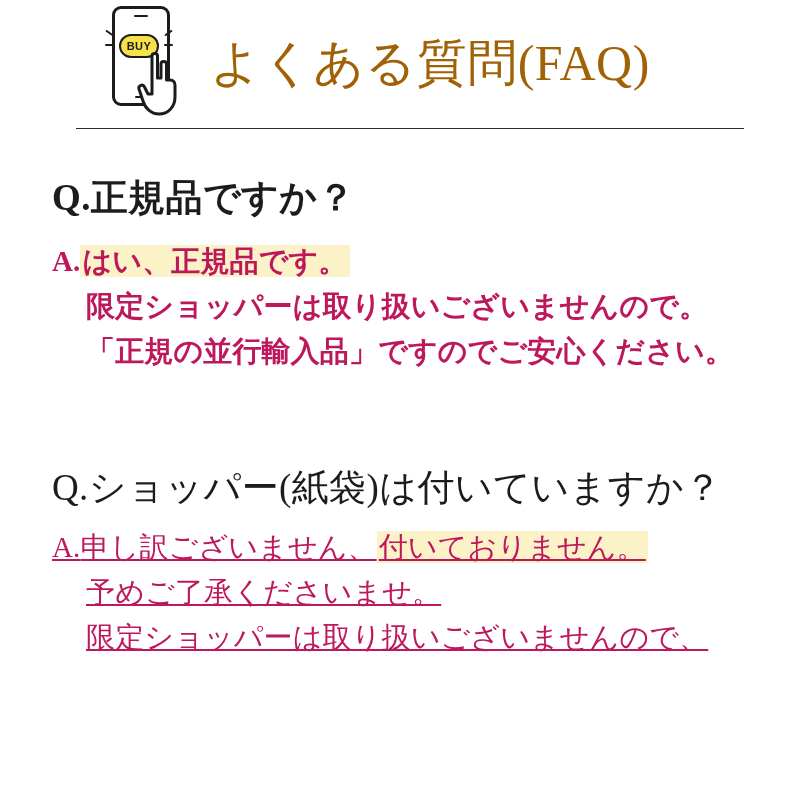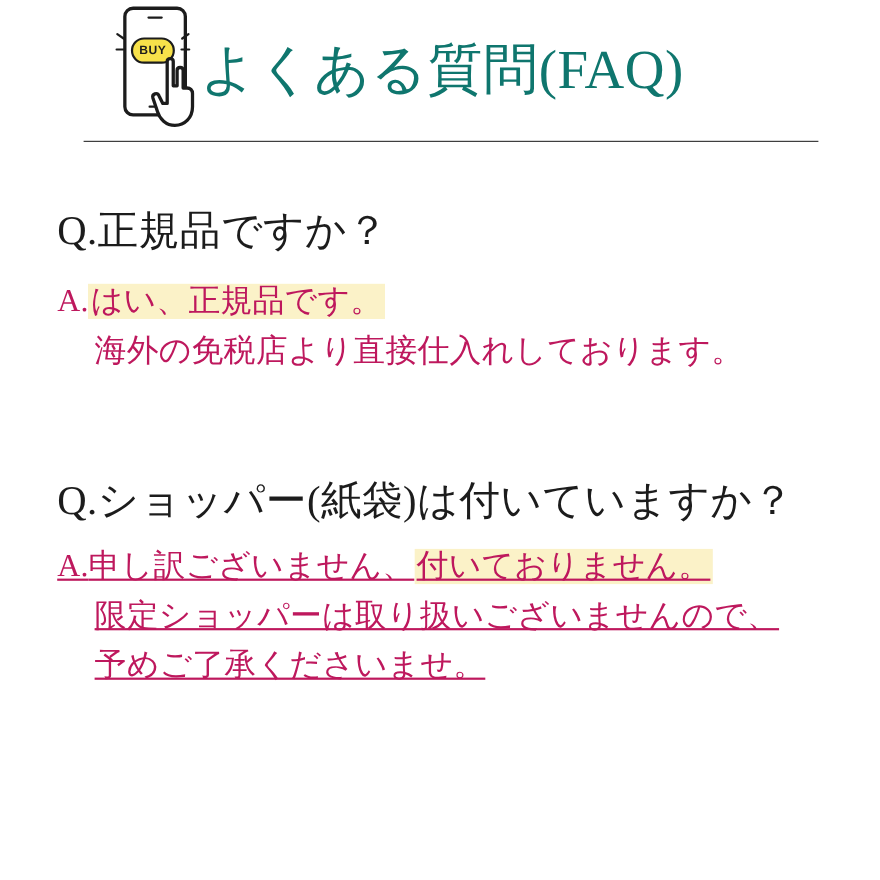--- a/index.html
+++ b/index.html
@@ -27,24 +27,24 @@
     align-items: center;
     padding-left: 96px;
     padding-top: 14px;
     height: 112px;
     box-sizing: border-box;
   }
   .faq-title {
     font-size: 50px;
     letter-spacing: 0.01em;
     line-height: 1;
-    color: #0f766e;
+    color: #a16207;
     font-weight: 400;
     white-space: nowrap;
-    margin-left: 0;
+    margin-left: 28px;
     font-family: "Liberation Serif", "DejaVu Serif", serif;
   }
   .header-rule {
     position: absolute;
     left: 76px;
     right: 56px;
     top: 128px;
     height: 1px;
     background: #2b2b2b;
   }
@@ -146,21 +146,21 @@
     letter-spacing: 0.005em;
   }
   .a-line { white-space: nowrap; }
   .a-indent { padding-left: 34px; }
   .hl {
     background: #fbf2c8;
     padding: 0 2px;
   }
 
   
-  #block-1 { margin-top: 48px; }
+  #block-1 { margin-top: 35px; font-weight: bold; }
   #block-1 .a-para { margin-top: 18px; }
   #block-2 { margin-top: 91px; }
   #block-2 .a-para { margin-top: 14px; text-decoration: underline; }
 </style>
 </head>
 <body>
 
 <div class="header">
   <div class="header-inner">
     <div class="icon-wrap">
@@ -187,28 +187,29 @@
 </div>
 
 <div class="content">
 
   <div class="qa-block" id="block-1">
     <div class="q-line">Q.正規品ですか？</div>
     <div class="a-para">
       <div class="a-line">
         <span>A.</span><span class="hl">はい、正規品です。</span>
       </div>
-      <div class="a-line a-indent">海外の免税店より直接仕入れしております。</div>
+      <div class="a-line a-indent">限定ショッパーは取り扱いございませんので。</div>
+      <div class="a-line a-indent">「正規の並行輸入品」ですのでご安心ください。</div>
     </div>
   </div>
 
   <div class="qa-block" id="block-2">
     <div class="q-line">Q.ショッパー(紙袋)は付いていますか？</div>
     <div class="a-para">
       <div class="a-line">
         <span>A.</span><span>申し訳ございません、</span><span class="hl">付いておりません。</span>
       </div>
+      <div class="a-line a-indent">予めご了承くださいませ。</div>
       <div class="a-line a-indent">限定ショッパーは取り扱いございませんので、</div>
-      <div class="a-line a-indent">予めご了承くださいませ。</div>
     </div>
   </div>
 
 </div>
 
 </body></html>

